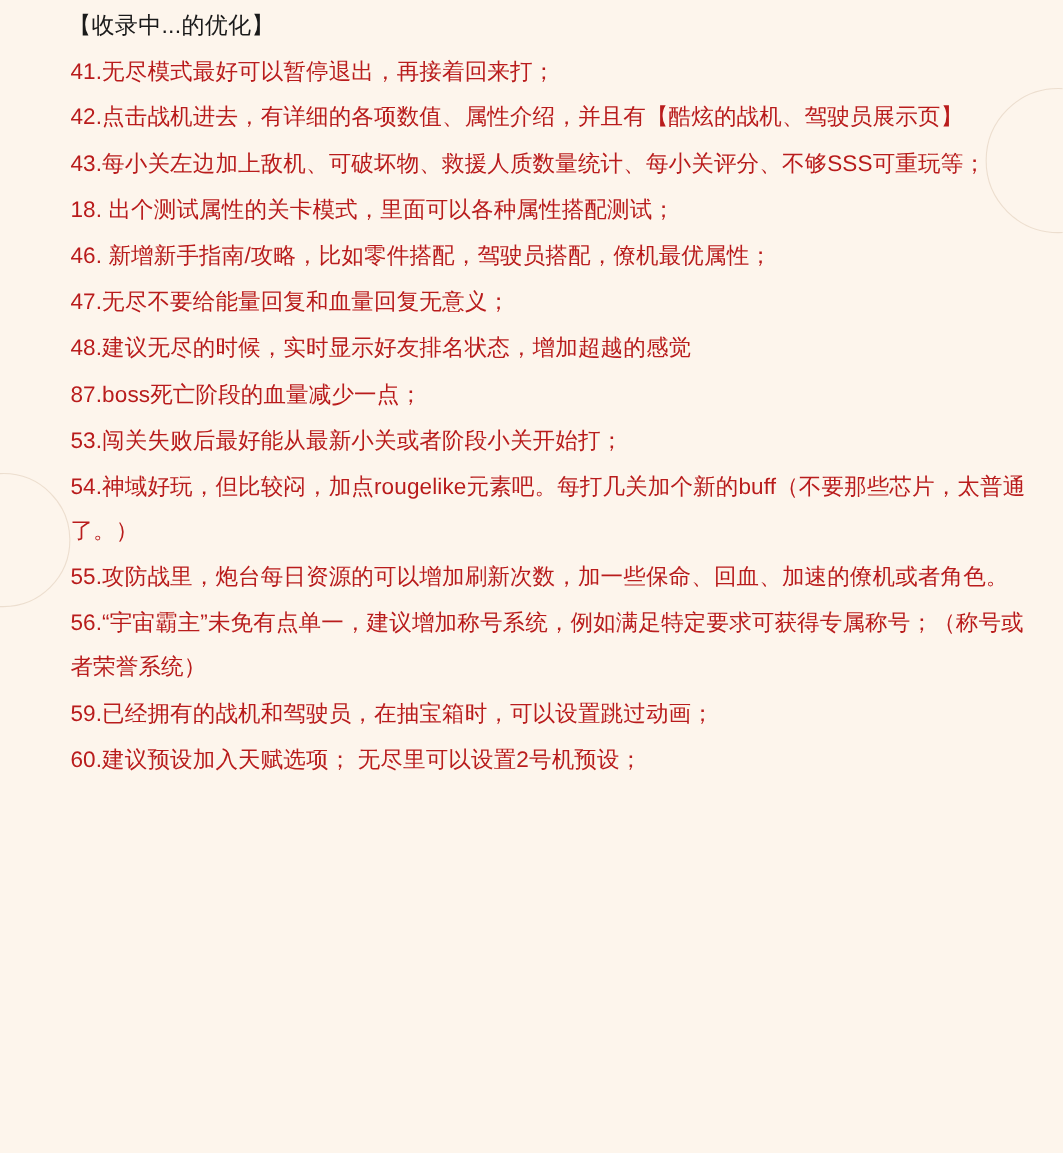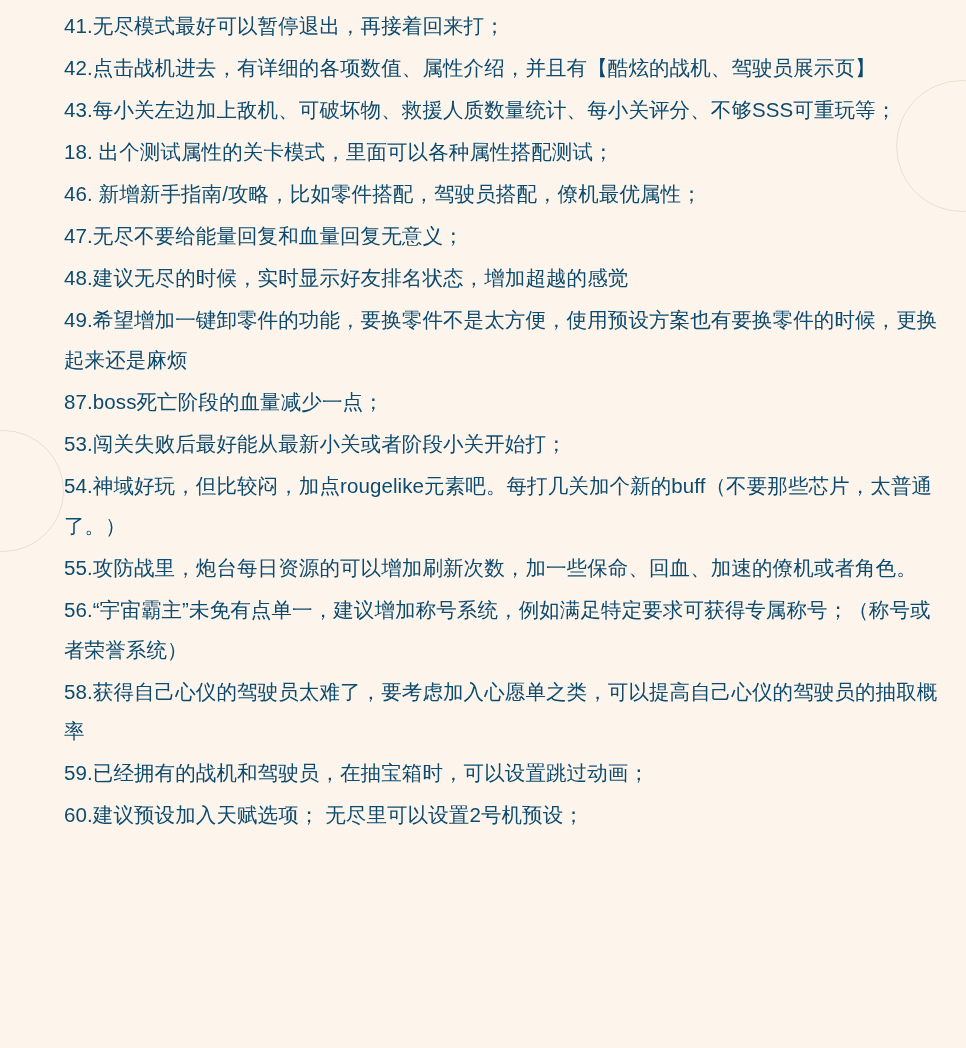--- a/index.html
+++ b/index.html
@@ -48,49 +48,48 @@
     letter-spacing: 0.2px;
   }
   .item-list {
     margin: 0;
     padding: 0;
     list-style: none;
   }
   .item {
     font-size: 20.5px;
     line-height: 1.95;
-    color: #0c4a6e;
+    color: #b91c1c;
     margin: 0 0 2px 0;
     padding: 0 6px 0 42px;
     text-indent: 0;
     word-break: break-word;
     letter-spacing: 0.1px;
   }
 </style>
 </head>
 <body>
 
 <div id="page">
 
   <div class="edge-mark left"></div>
   <div class="edge-mark right"></div>
 
+  <div class="doc-title">【收录中...的优化】</div>
 
   <ul class="item-list">
     <li class="item">41.无尽模式最好可以暂停退出，再接着回来打；</li>
     <li class="item">42.点击战机进去，有详细的各项数值、属性介绍，并且有【酷炫的战机、驾驶员展示页】</li>
     <li class="item">43.每小关左边加上敌机、可破坏物、救援人质数量统计、每小关评分、不够SSS可重玩等；</li>
     <li class="item">18. 出个测试属性的关卡模式，里面可以各种属性搭配测试；</li>
     <li class="item">46. 新增新手指南/攻略，比如零件搭配，驾驶员搭配，僚机最优属性；</li>
     <li class="item">47.无尽不要给能量回复和血量回复无意义；</li>
     <li class="item">48.建议无尽的时候，实时显示好友排名状态，增加超越的感觉</li>
-    <li class="item">49.希望增加一键卸零件的功能，要换零件不是太方便，使用预设方案也有要换零件的时候，更换起来还是麻烦</li>
     <li class="item">87.boss死亡阶段的血量减少一点；</li>
     <li class="item">53.闯关失败后最好能从最新小关或者阶段小关开始打；</li>
     <li class="item">54.神域好玩，但比较闷，加点rougelike元素吧。每打几关加个新的buff（不要那些芯片，太普通了。）</li>
     <li class="item">55.攻防战里，炮台每日资源的可以增加刷新次数，加一些保命、回血、加速的僚机或者角色。</li>
     <li class="item">56.“宇宙霸主”未免有点单一，建议增加称号系统，例如满足特定要求可获得专属称号；（称号或者荣誉系统）</li>
-    <li class="item">58.获得自己心仪的驾驶员太难了，要考虑加入心愿单之类，可以提高自己心仪的驾驶员的抽取概率</li>
     <li class="item">59.已经拥有的战机和驾驶员，在抽宝箱时，可以设置跳过动画；</li>
     <li class="item">60.建议预设加入天赋选项； 无尽里可以设置2号机预设；</li>
   </ul>
 
 </div>
 
 </body></html>

